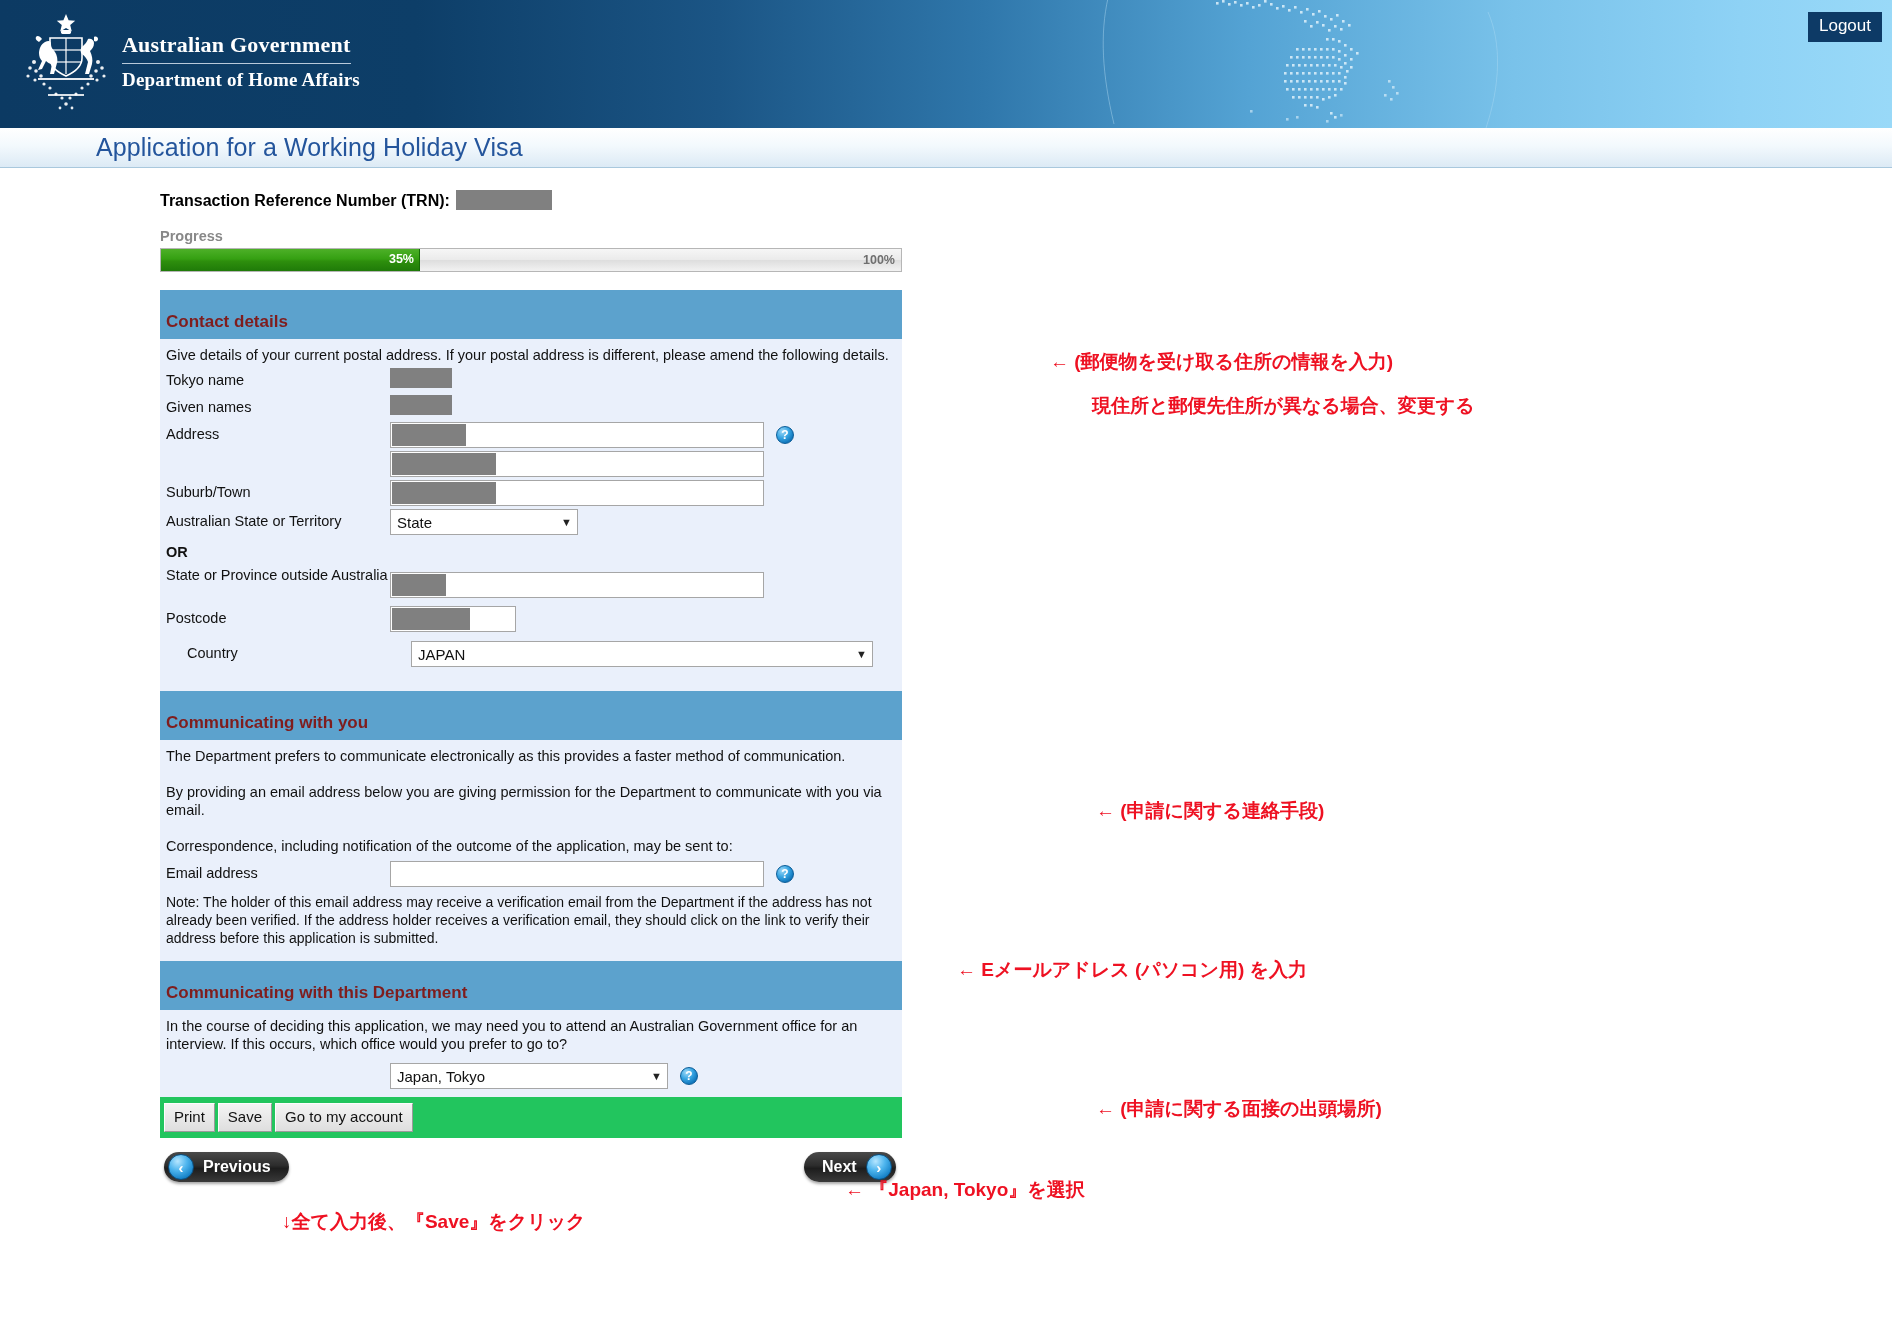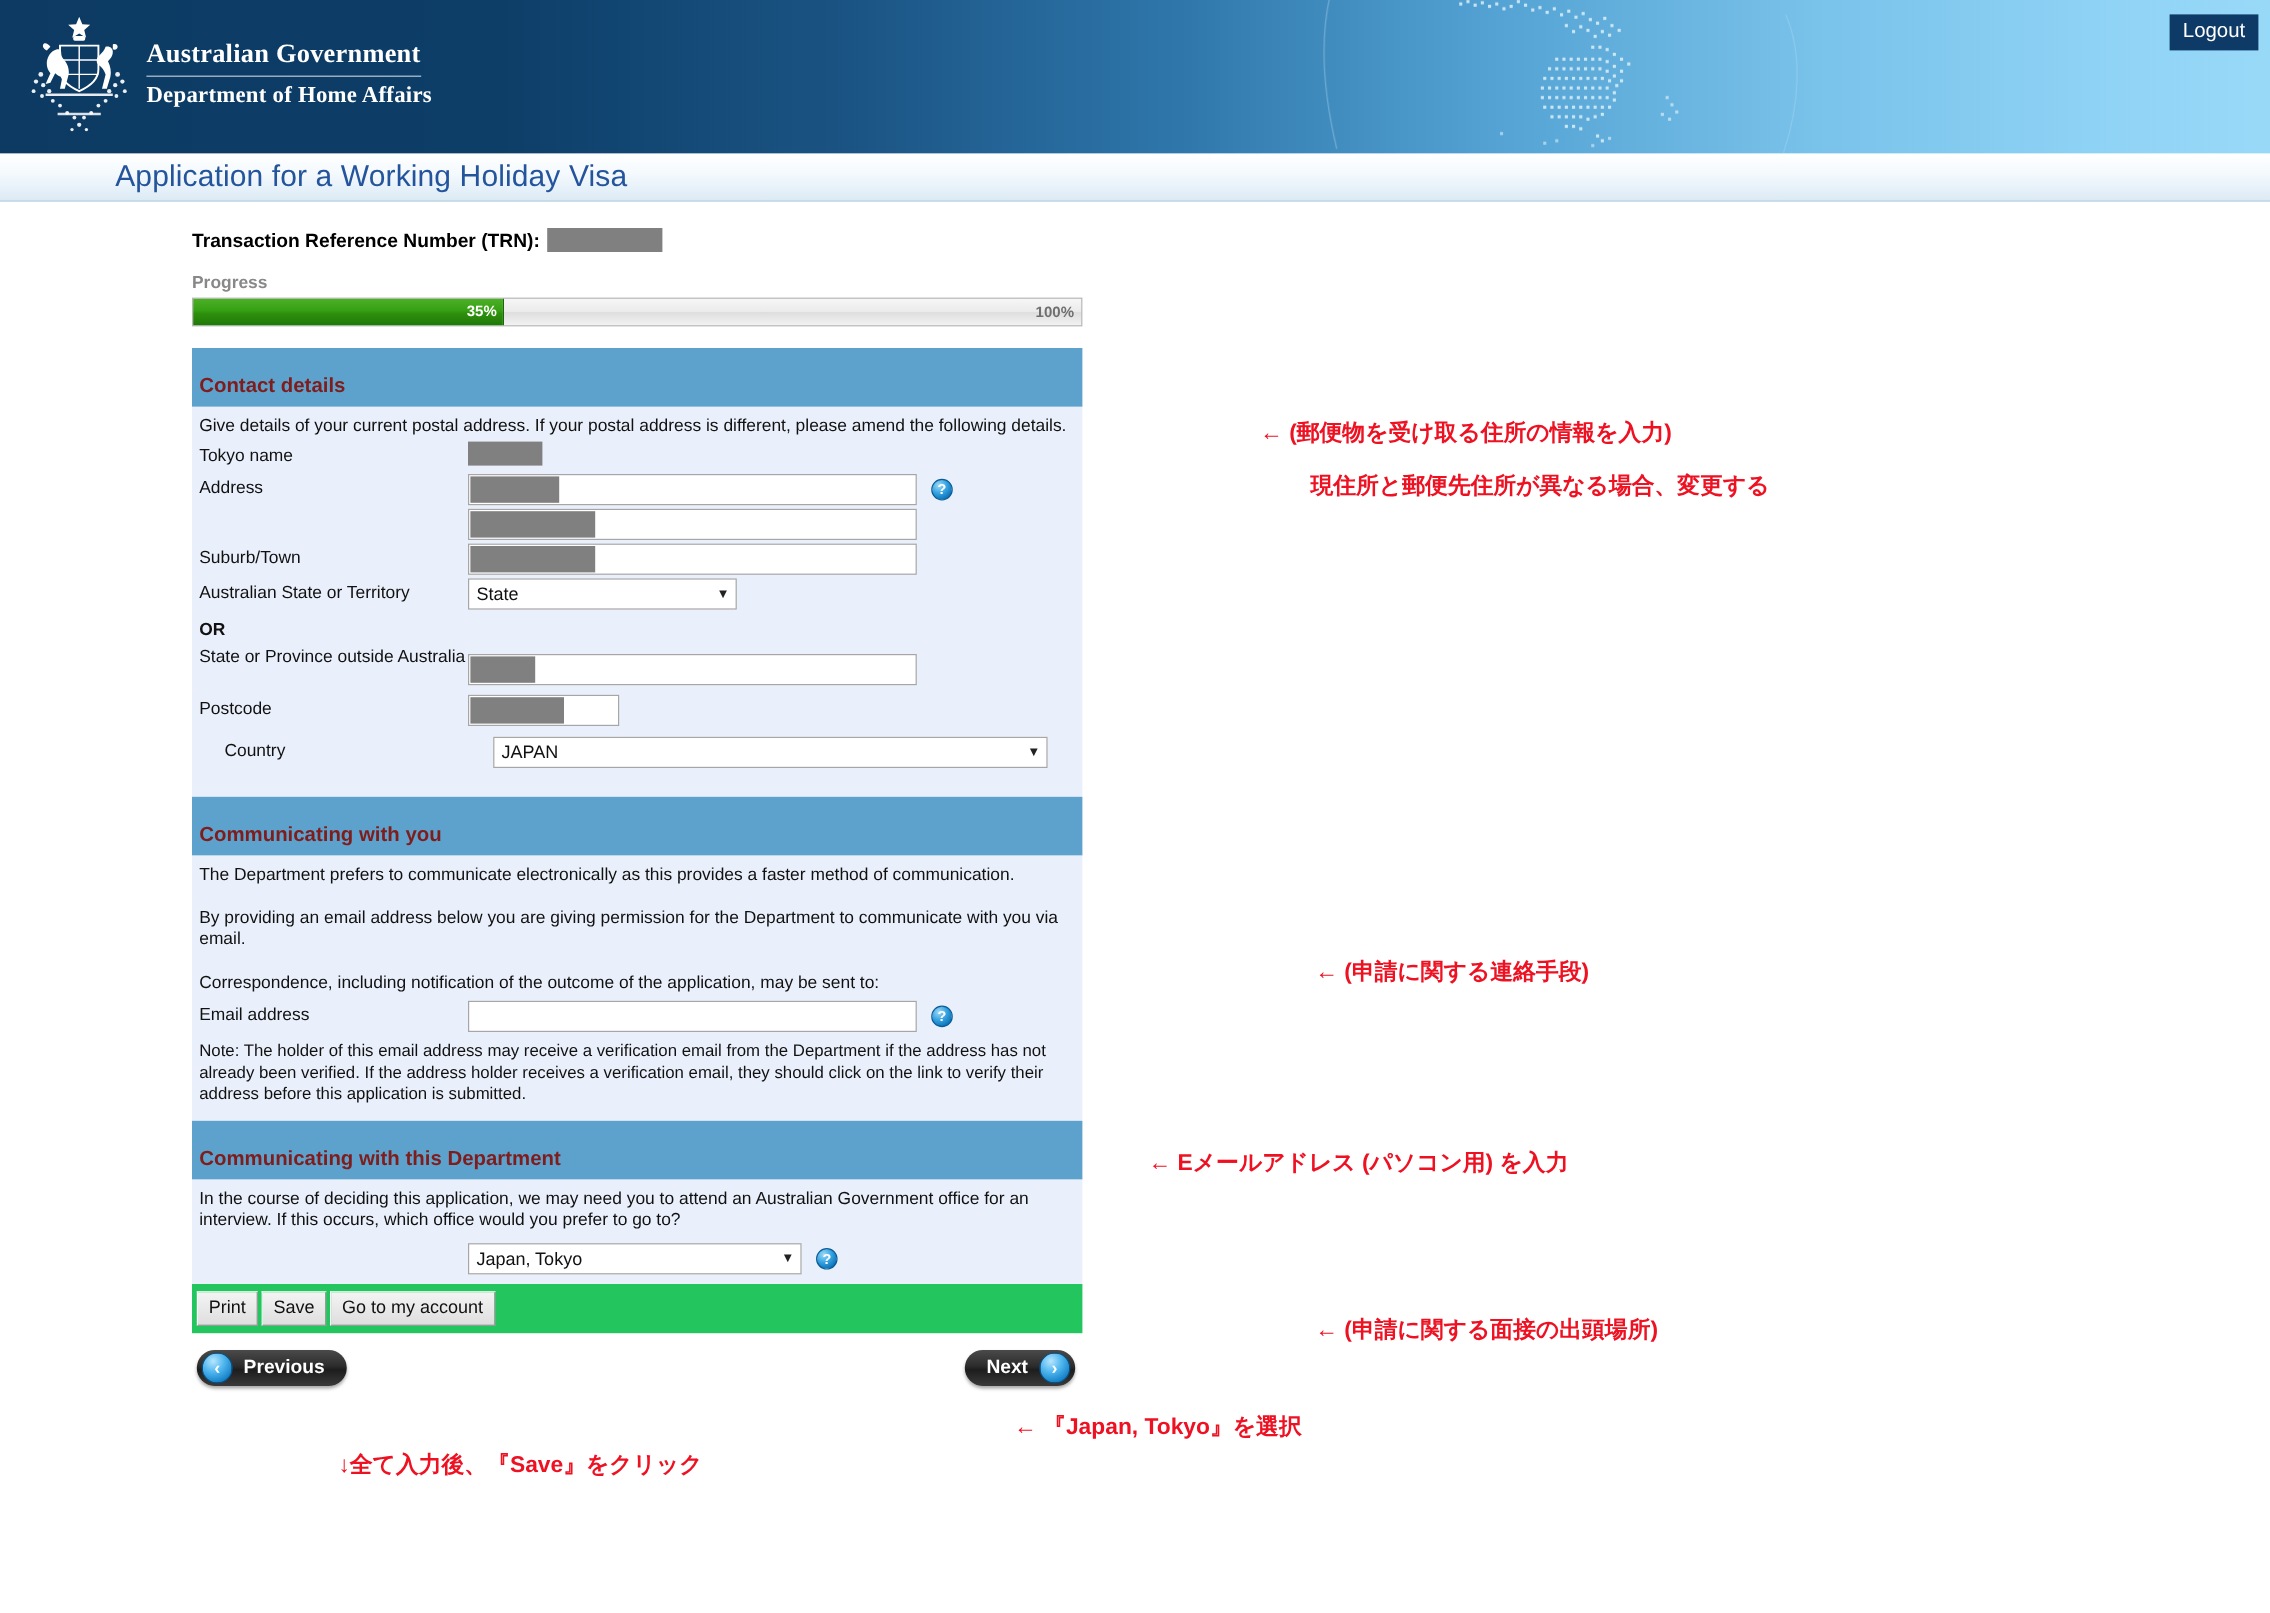--- a/index.html
+++ b/index.html
@@ -166,21 +166,21 @@
 
   .selbox {
     height: 26px;
     border: 1px solid #a6a6a6;
     background: #ffffff;
     display: flex; align-items: center; justify-content: space-between;
     font-size: 15px; color: #111;
     padding: 0 5px 0 6px;
   }
   .selbox .caret { font-size: 11px; color: #222; margin-left: 8px; }
-  .w-state { width: 224px; }
+  .w-state { width: 188px; }
   .w-office { width: 278px; }
 
   .help-icon {
     width: 18px; height: 18px; border-radius: 50%;
     margin-left: 12px;
     background: radial-gradient(circle at 34% 28%, #9fd9f7 0%, #36a4e2 42%, #0e72b8 78%, #0a5c97 100%);
     border: 1px solid #0a5c97;
     color: #ffffff;
     font-size: 12px; font-weight: bold;
     display: inline-flex; align-items: center; justify-content: center;
@@ -491,20 +491,26 @@
 
       <div class="para">Give details of your current postal address. If your postal address is different, please amend the following details.</div>
 
       <div class="row">
         <div class="row-label">Tokyo name</div>
         <div class="row-field">
           <span class="redact redact-sm"></span>
         </div>
       </div>
 
+      <div class="row">
+        <div class="row-label">Given names</div>
+        <div class="row-field">
+          <span class="redact redact-sm"></span>
+        </div>
+      </div>
 
       <div class="row">
         <div class="row-label">Address</div>
         <div class="row-field">
           <div class="txtbox w-address">
             <span class="fill" style="width:74px;"></span>
           </div>
           <span class="help-icon">?</span>
         </div>
       </div>

